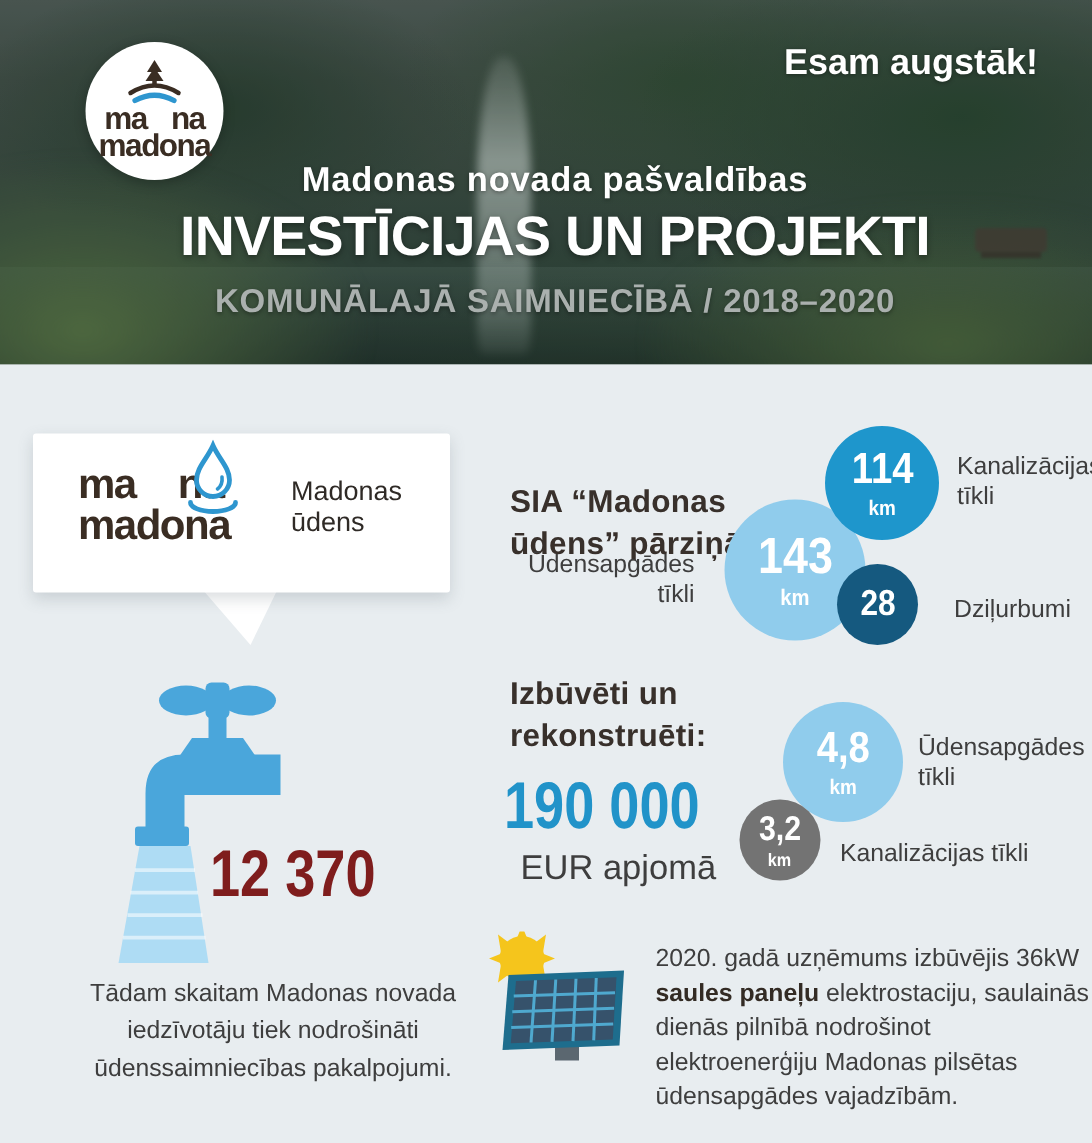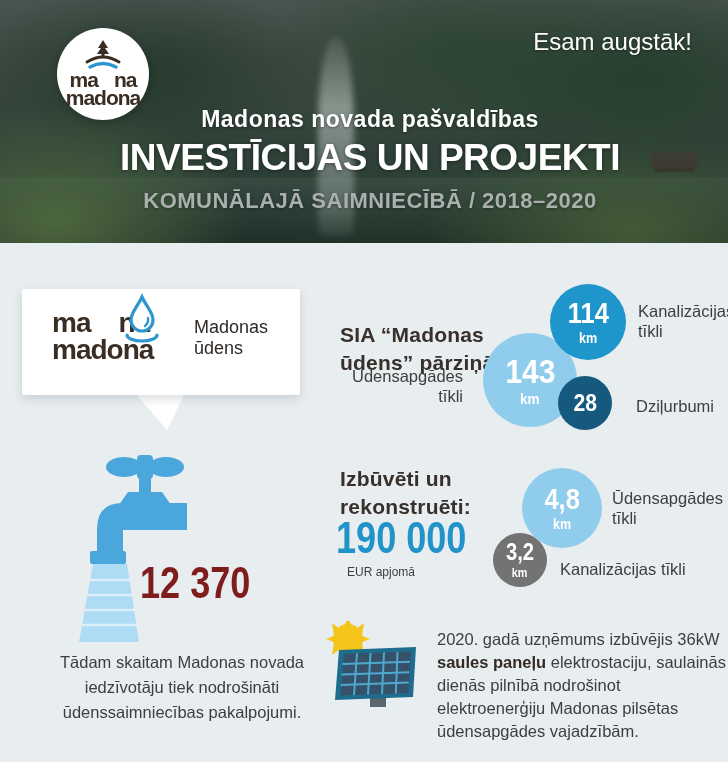--- a/index.html
+++ b/index.html
@@ -30,21 +30,21 @@
     border-radius:3px; box-shadow:0 8px 0 -4px #3c342d; filter:blur(1px); opacity:.8; }
   .hero-overlay { position:absolute; inset:0; background:rgba(22,32,28,.18); }
 
   .hero-logo { position:absolute; left:57px; top:28px; width:92px; height:92px; border-radius:50%;
     background:#ffffff; box-shadow:0 2px 8px rgba(0,0,0,.25); text-align:center; }
   .hero-logo svg { display:block; margin:12px auto 0; }
   .hlogo-text { color:#3a2d23; font-weight:bold; font-size:21px; letter-spacing:-1px; line-height:18px; margin-top:1px; }
   .hlogo-l1 { display:flex; justify-content:center; align-items:flex-end; }
   .hlogo-gap { display:inline-block; width:16px; }
 
-  .tagline { position:absolute; right:36px; top:28px; color:#ffffff; font-size:24px; font-weight:normal;
+  .tagline { position:absolute; right:36px; top:28px; color:#ffffff; font-size:24px; font-weight:bold;
     text-shadow:0 1px 3px rgba(0,0,0,.4); }
 
   .hero-titles { position:absolute; left:0; top:106px; width:740px; text-align:center; color:#fff; }
   .hero-subtitle { font-size:23px; font-weight:bold; letter-spacing:.5px; text-shadow:0 1px 3px rgba(0,0,0,.4); }
   .hero-title { font-size:37px; font-weight:800; letter-spacing:-.5px; margin-top:4px;
     text-shadow:0 1px 4px rgba(0,0,0,.4); }
   .hero-subheading { font-size:22px; font-weight:bold; color:#aab0ae; letter-spacing:.5px; margin-top:9px;
     text-shadow:0 1px 3px rgba(0,0,0,.35); }
 
   
@@ -89,24 +89,24 @@
   .c-32  { left:493px; top:290px; width:54px; height:54px; background:#737373; }
   .c-32 .cval { font-size:23px; } .c-32 .cunit { font-size:12px; }
 
   .clabel { position:absolute; font-size:16.5px; line-height:20px; color:#3e3e3e; }
   .lbl-kanalizacijas { left:638px; top:58px; width:100px; }
   .lbl-udensapgades  { left:348px; top:123px; width:115px; text-align:right; }
   .lbl-dzilurbumi    { left:625px; top:153px; width:100px;text-align:center; }
   .lbl-udensapgades2 { left:612px; top:245px; width:110px; }
   .lbl-kanalizacijas2{ left:560px; top:316px; white-space:nowrap; }
 
-  .constr-heading { position:absolute; left:340px; top:222px; width:170px; font-size:21px; font-weight:800;
+  .constr-heading { position:absolute; left:340px; top:206px; width:170px; font-size:21px; font-weight:800;
     color:#38302b; line-height:28px; letter-spacing:.2px; }
   .amount { position:absolute; left:336px; top:270px; font-size:44px; font-weight:bold; color:#2193c9; }
-  .amount-caption { position:absolute; left:347px; top:322px; font-size:12px; color:#3e3e3e; }
+  .amount-caption { position:absolute; left:347px; top:322px; font-size:23px; color:#3e3e3e; }
 
   
   .solar-icon { position:absolute; left:326px; top:378px; }
   .solar-paragraph { position:absolute; left:437px; top:385px; width:292px; font-size:16.5px;
     line-height:23px; color:#3e3e3e; }
   .solar-paragraph b { color:#332b24; }
 </style>
 </head>
 <body>
 

